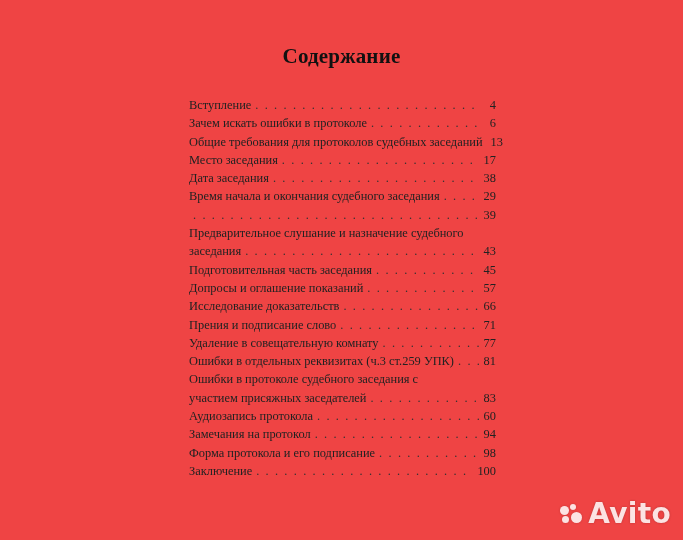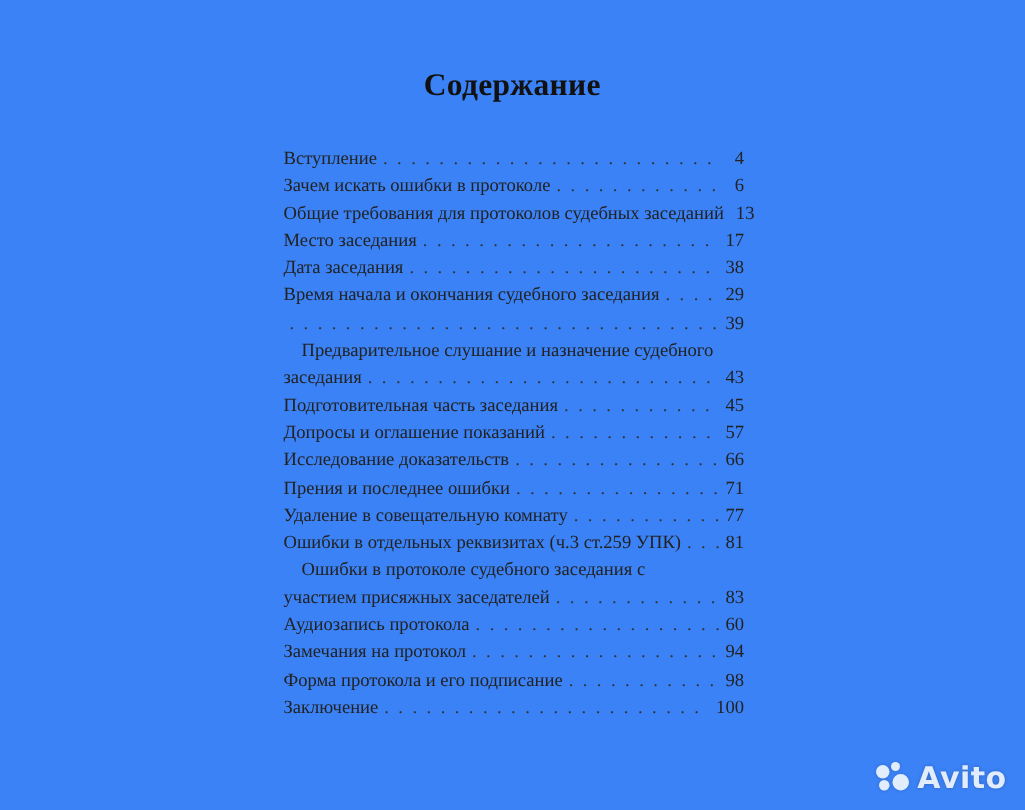--- a/index.html
+++ b/index.html
@@ -12,21 +12,21 @@
       height: 540px;
       position: relative;
       overflow: hidden;
       font-family: "Liberation Serif", "DejaVu Serif", serif;
       color: #1a1a1a;
     }
     .page {
       position: absolute;
       left: 0; top: 0;
       width: 683px; height: 540px;
-      background: #3b82f6;
+      background: #ef4444;
     }
     .title {
       position: absolute;
       left: 0;
       width: 683px;
       top: 44px;
       text-align: center;
       font-size: 21px;
       font-weight: bold;
       color: #111;
@@ -45,21 +45,20 @@
       line-height: 18.3px;
       color: #222;
       white-space: nowrap;
     }
     .toc-entry.multi {
       flex-direction: column;
       align-items: stretch;
     }
     .toc-entry .first-line {
       line-height: 18.3px;
-      margin-left: 12px;
     }
     .toc-entry .row {
       display: flex;
       align-items: flex-end;
     }
     .toc-label {
       flex: 0 0 auto;
     }
     .toc-dots {
       flex: 1 1 auto;
@@ -95,21 +94,21 @@
     }
     .wm-logo span {
       position: absolute;
       border-radius: 50%;
       background: #ffffff;
       box-shadow: 0 0 3px rgba(0,0,0,0.18);
     }
     .wm-text {
       font-family: "DejaVu Sans", sans-serif;
       font-weight: bold;
-      font-size: 20px;
+      font-size: 28px;
       color: #ffffff;
       text-shadow: 0 0 3px rgba(0,0,0,0.22), 0 0 1px rgba(0,0,0,0.15);
       letter-spacing: 0.3px;
     }
   </style>
 </head>
 <body>
 
 <div class="page">
   <div class="title">Содержание</div>
@@ -166,21 +165,21 @@
         <span class="toc-label">Допросы и оглашение показаний</span>
         <span class="toc-dots"></span>
         <span class="toc-page">57</span>
       </div>
       <div class="toc-entry">
         <span class="toc-label">Исследование доказательств</span>
         <span class="toc-dots"></span>
         <span class="toc-page">66</span>
       </div>
       <div class="toc-entry">
-        <span class="toc-label">Прения и последнее ошибки</span>
+        <span class="toc-label">Прения и подписание слово</span>
         <span class="toc-dots"></span>
         <span class="toc-page">71</span>
       </div>
       <div class="toc-entry">
         <span class="toc-label">Удаление в совещательную комнату</span>
         <span class="toc-dots"></span>
         <span class="toc-page">77</span>
       </div>
       <div class="toc-entry">
         <span class="toc-label">Ошибки в отдельных реквизитах (ч.3 ст.259 УПК)</span>

